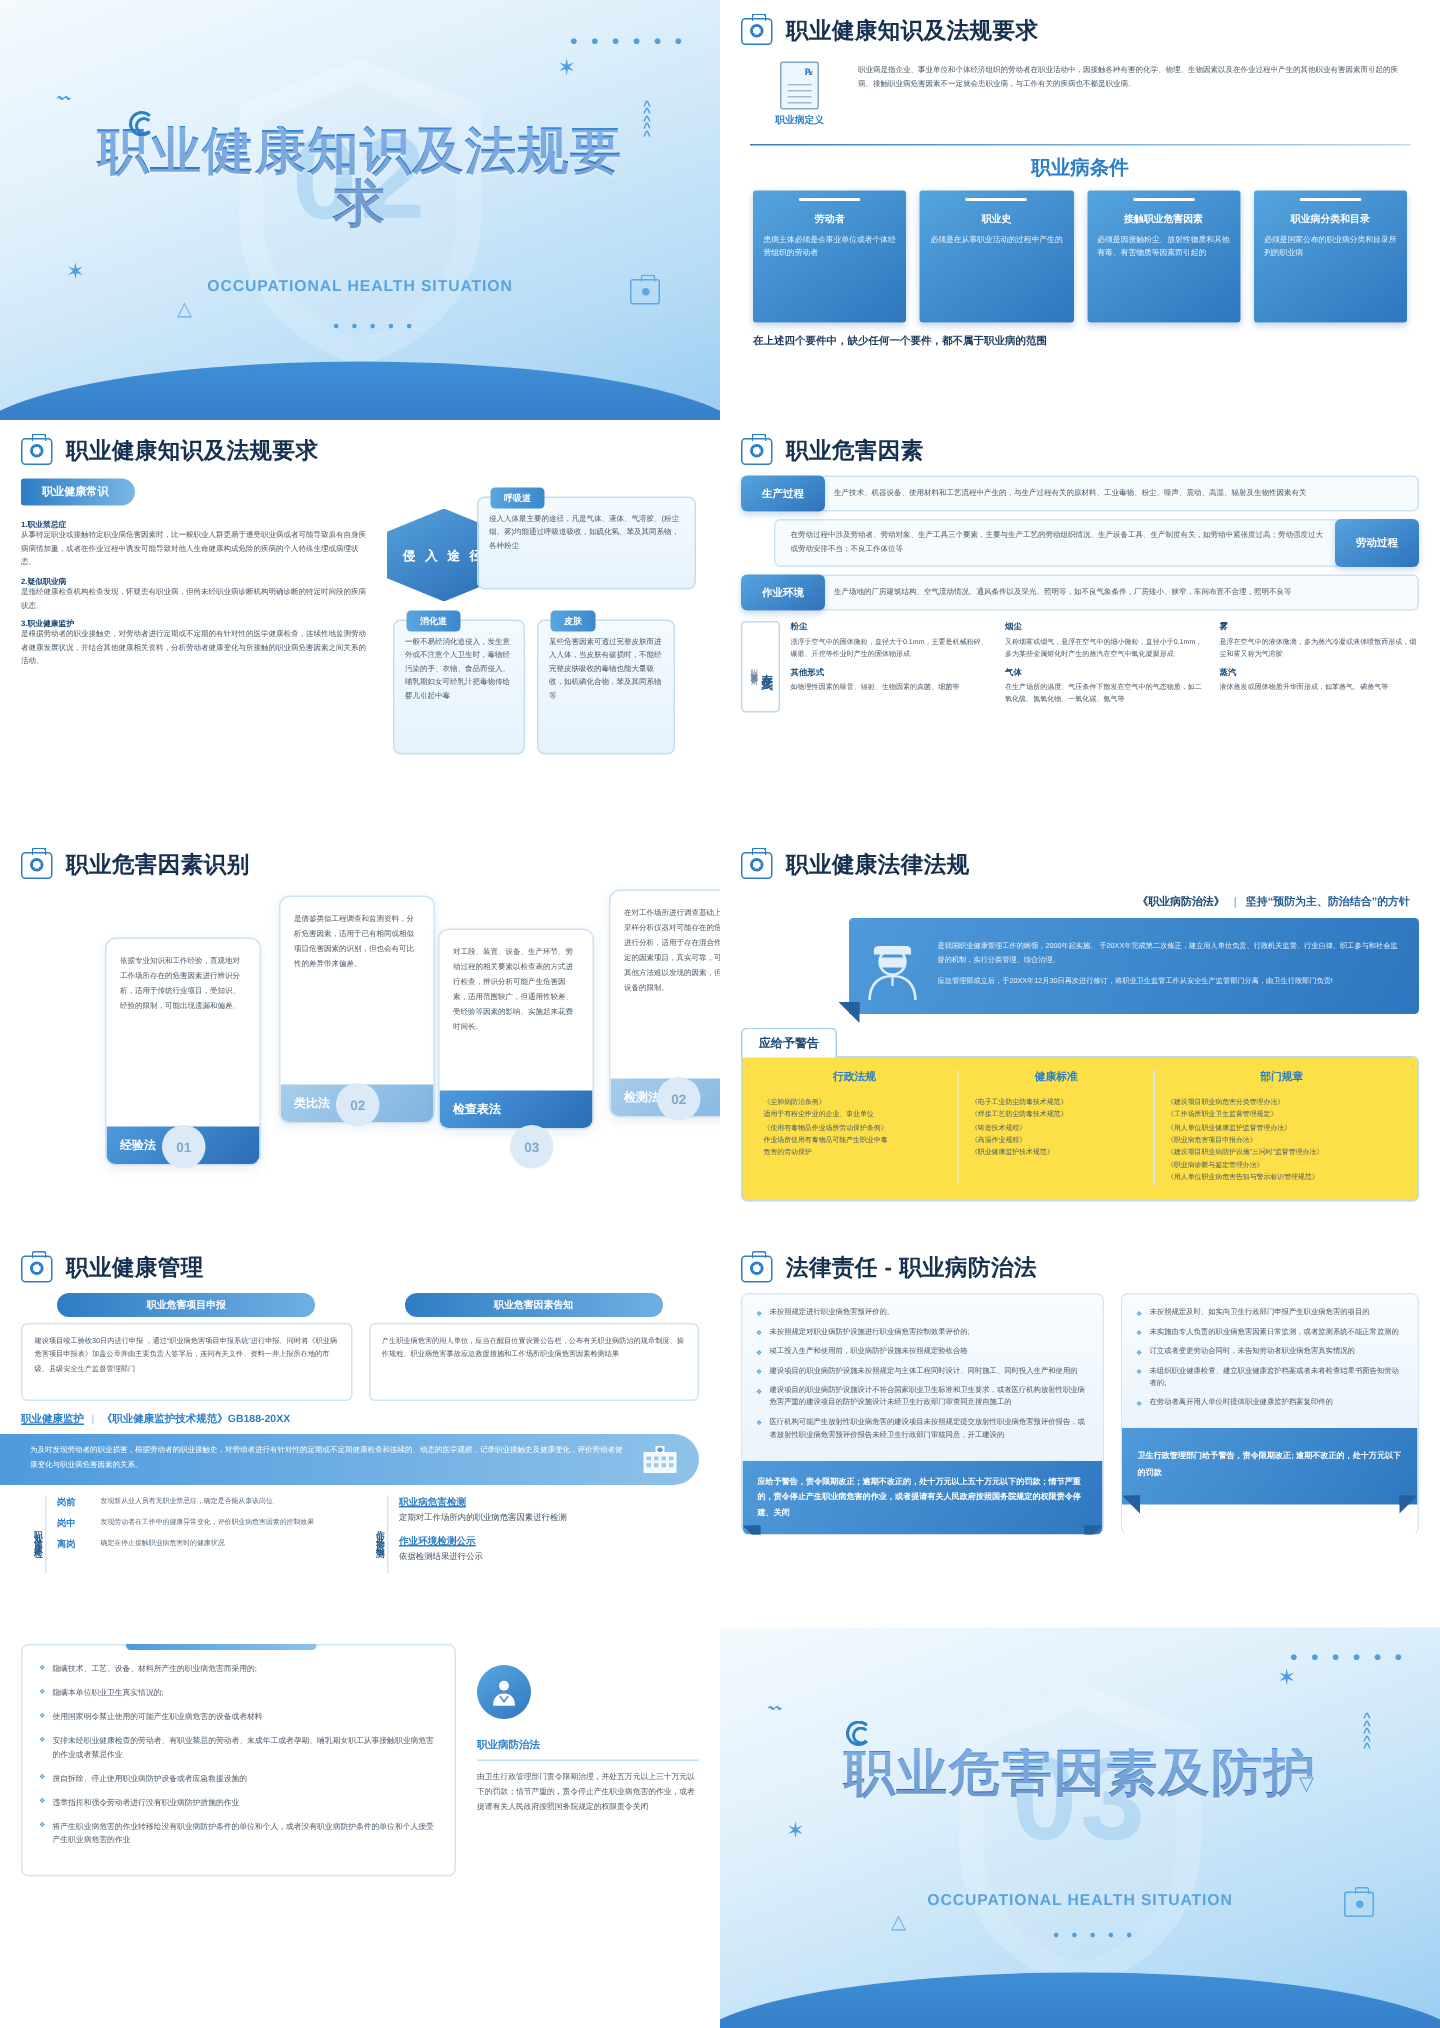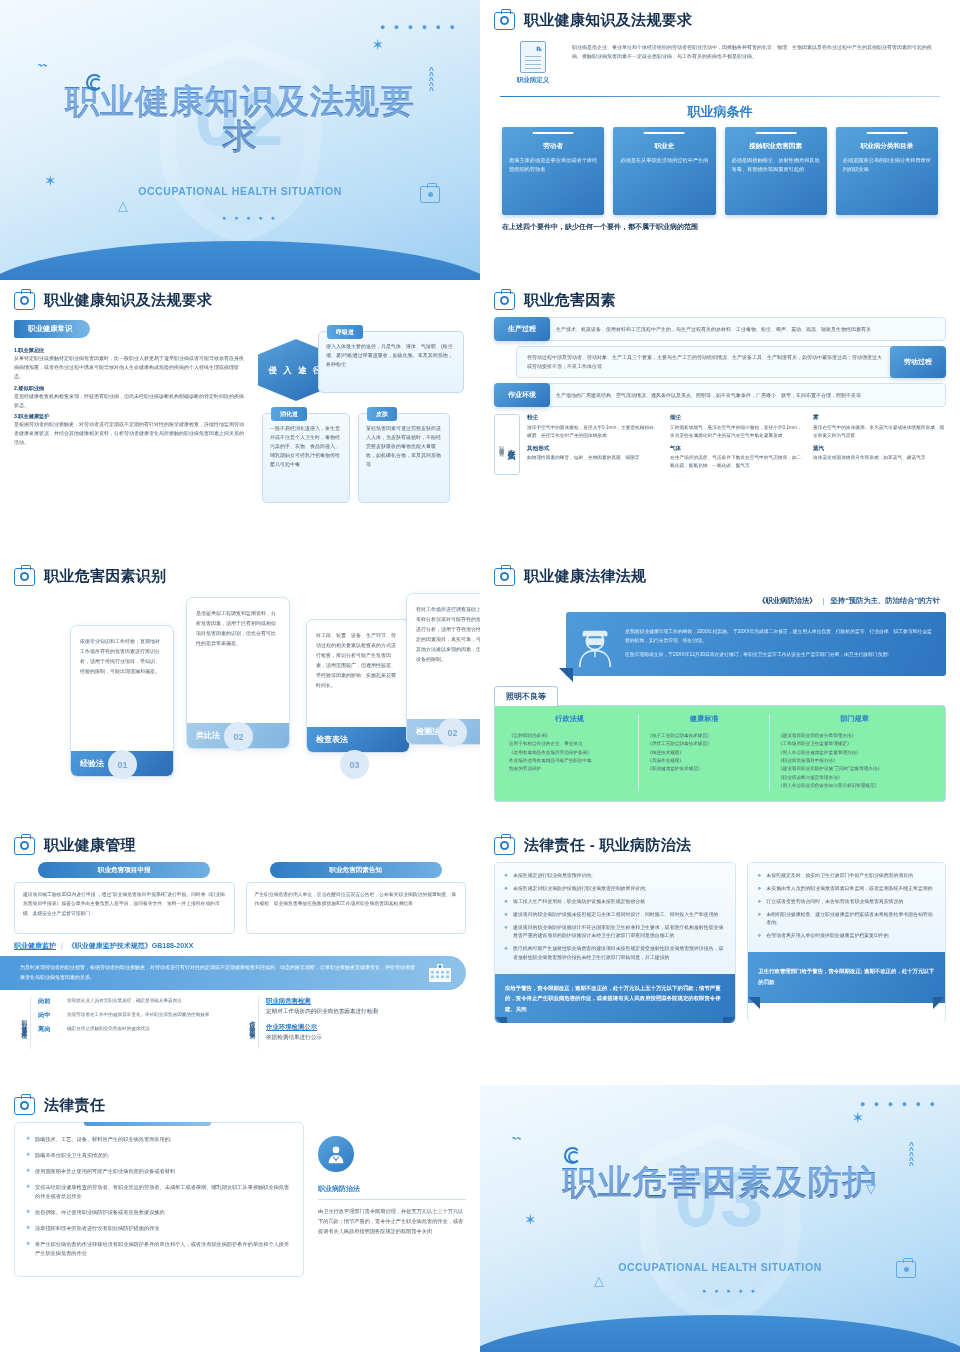--- a/index.html
+++ b/index.html
@@ -128,21 +128,21 @@
   
   .lawhead { text-align:right; font-size:7.3px; font-weight:700; color:#2a5f94; padding:3px 6px 6px 0; }
   .lawhead span.b { font-weight:800; color:#17436e; }
   .lawhead span.sep { color:#9dbdd6; margin:0 6px; }
   .lawbox { margin-left:72px; background:linear-gradient(115deg,#4f9ada,#2d76bf); border-radius:3px 3px 3px 0; padding:9px 12px 9px 8px; display:flex; gap:9px; align-items:center; position:relative; }
   .lawbox:after{content:"";position:absolute;left:-7px;bottom:-6px;border:7px solid transparent;border-top-color:#24609f;border-right-color:#24609f;}
   .nurse { width:42px;height:46px;flex:none;opacity:.95; }
   .lawbox p { color:#eaf4fd; font-size:4.8px; line-height:1.85; }
   .sysw { margin-top:9px; position:relative; }
   .systab { display:inline-block; border:1px solid #a9cfec; border-bottom:none; background:#fff; color:#1d4a78; font-size:8px; font-weight:800; padding:4px 11px; border-radius:4px 4px 0 0; position:relative; z-index:2; }
-  .systbl { border:1px solid #bcd9ef; background:#86efac; border-radius:0 4px 4px 4px; display:grid; grid-template-columns:1.05fr 1fr 1.3fr; padding:8px 6px 10px; margin-top:-1px; }
+  .systbl { border:1px solid #bcd9ef; background:#fde047; border-radius:0 4px 4px 4px; display:grid; grid-template-columns:1.05fr 1fr 1.3fr; padding:8px 6px 10px; margin-top:-1px; }
   .syscol { padding:0 8px; }
   .syscol + .syscol { border-left:1px solid #d6e7f5; }
   .syscol h6 { text-align:center; font-size:7.2px; font-weight:800; color:#2b7ec7; margin-bottom:8px; }
   .syscol p { font-size:4.6px; line-height:1.82; color:#4a5968; }
 
   
   .mg2 { display:grid; grid-template-columns:1fr 1fr; gap:11px; }
   .mpill { display:block; text-align:center; background:linear-gradient(90deg,#2f7cc4,#6fb0e3); color:#fff; font-size:6.6px; font-weight:800; padding:3.5px 0; border-radius:11px; width:78%; margin:0 auto 4px; }
   .mbox { border:1px solid #cfe3f3; border-radius:4px; background:#fff; padding:7px 8px; font-size:4.8px; line-height:1.95; color:#4a5968; min-height:52px; }
   .mlink { font-size:7px; font-weight:800; color:#2b7ec7; margin:7px 0 5px; }
@@ -359,21 +359,21 @@
         <div class="ft" style="position:absolute;left:0;right:0;bottom:0">经验法</div>
       </div>
       <div class="idnum" style="left:94px;top:157px">01</div>
 
       <div class="idc lt" style="left:128px;top:4px;height:152px">
         <div class="bd">是借鉴类似工程调查和监测资料，分析危害因素，适用于已有相同或相似项目危害因素的识别，但也会有可比性的差异带来偏差。</div>
         <div class="ft" style="position:absolute;left:0;right:0;bottom:0">类比法</div>
       </div>
       <div class="idnum" style="left:210px;top:129px">02</div>
 
-      <div class="idc" style="left:248px;top:26px;height:134px">
+      <div class="idc" style="left:234px;top:26px;height:134px">
         <div class="bd">对工段、装置、设备、生产环节、劳动过程的相关要素以检查表的方式进行检查，辨识分析可能产生危害因素，适用范围较广，但通用性较差、受经验等因素的影响、实施起来花费时间长。</div>
         <div class="ft" style="position:absolute;left:0;right:0;bottom:0">检查表法</div>
       </div>
       <div class="idnum" style="left:326px;top:157px">03</div>
 
       <div class="idc lt" style="left:348px;top:0px;height:152px">
         <div class="bd">在对工作场所进行调查基础上，应用采样分析仪器对可能存在的危害因素进行分析，适用于存在混合性、不确定的因素项目，真实可靠，可以识别其他方法难以发现的因素，但受仪器设备的限制。</div>
         <div class="ft" style="position:absolute;left:0;right:0;bottom:0">检测法</div>
       </div>
       <div class="idnum" style="left:424px;top:125px">02</div>
@@ -397,21 +397,21 @@
         <rect x="13" y="18" width="18" height="7" rx="2" fill="#e9f4fd"></rect>
         <path d="M6 48 C6 36 13 31 22 31 C31 31 38 36 38 48" fill="none" stroke="#e9f4fd" stroke-width="1.8"></path>
         <path d="M22 31 v7" stroke="#e9f4fd" stroke-width="1.5"></path>
       </svg>
       <div>
         <p>是我国职业健康管理工作的纲领，2000年起实施。 于20XX年完成第二次修正，建立用人单位负责、行政机关监管、行业自律、职工参与和社会监督的机制，实行分类管理、综合治理。</p>
         <p style="margin-top:5px">应急管理部成立后，于20XX年12月30日再次进行修订，将职业卫生监管工作从安全生产监管部门分离，由卫生行政部门负责!</p>
       </div>
     </div>
     <div class="sysw">
-      <div class="systab">照明不良等</div>
+      <div class="systab">应给予警告</div>
       <div class="systbl">
         <div class="syscol">
           <h6>行政法规</h6>
           <p>《尘肺病防治条例》</p>
           <p>适用于有粉尘作业的企业、事业单位</p>
           <p>《使用有毒物品作业场所劳动保护条例》</p>
           <p>作业场所使用有毒物品可能产生职业中毒</p>
           <p>危害的劳动保护</p>
         </div>
         <div class="syscol">
@@ -543,26 +543,20 @@
           <li>在劳动者离开用人单位时提供职业健康监护档案复印件的</li>
         </ul>
         <div class="dn" style="padding-top:14px;padding-bottom:16px">
           <p>卫生行政管理部门给予警告，责令限期改正; 逾期不改正的，处十万元以下的罚款</p>
         </div>
       </div>
     </div>
   </div>
 
   <div class="slide sl">
-    <div class="hdr">
-      <div class="hicon">
-          <i></i>
-        </div>
-      <div class="htitle">法律责任</div>
-    </div>
     <div class="l9">
       <ul class="l9box">
         <li>隐瞒技术、工艺、设备、材料所产生的职业病危害而采用的;</li>
         <li>隐瞒本单位职业卫生真实情况的;</li>
         <li>使用国家明令禁止使用的可能产生职业病危害的设备或者材料</li>
         <li>安排未经职业健康检查的劳动者、有职业禁忌的劳动者、未成年工或者孕期、哺乳期女职工从事接触职业病危害的作业或者禁忌作业</li>
         <li>擅自拆除、停止使用职业病防护设备或者应急救援设施的</li>
         <li>违章指挥和强令劳动者进行没有职业病防护措施的作业</li>
         <li>将产生职业病危害的作业转移给没有职业病防护条件的单位和个人，或者没有职业病防护条件的单位和个人接受产生职业病危害的作业</li>
       </ul>

